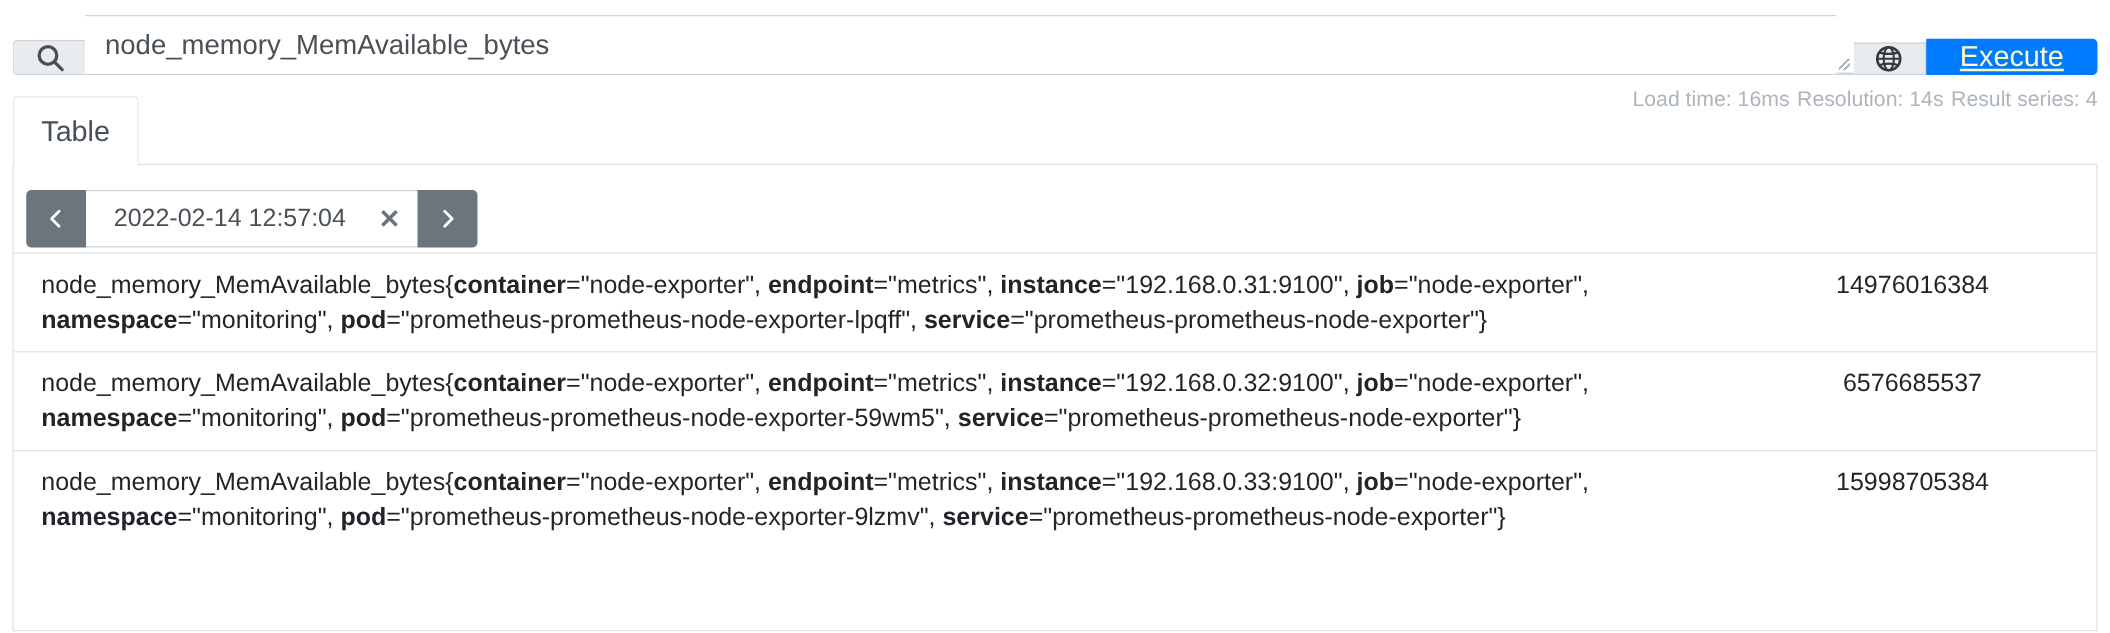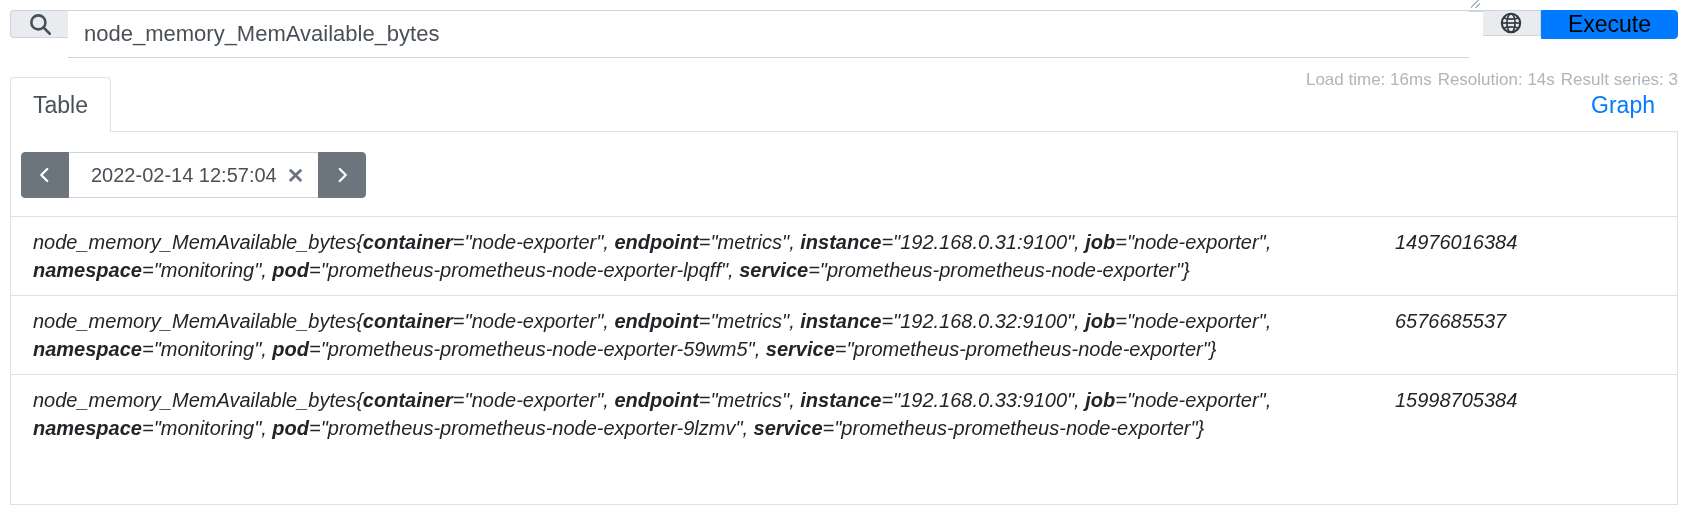--- a/index.html
+++ b/index.html
@@ -12,23 +12,23 @@
   }
   .panel {
     width: 1688px; height: 506px;
     position: relative;
     overflow: hidden;
   }
 
   
   .query-bar {
     display: flex;
-    align-items: flex-start;
+    align-items: flex-end;
     height: 70px;
-    padding: 10px 0 10px 0;
+    padding: 26px 0 10px 0;
   }
   .search-addon {
     width: 58px;
     margin-left: 10px;
     background: #e9ecef;
     border: 1px solid #ced4da;
     border-right: none;
     border-radius: 4px 0 0 4px;
     display: flex;
     align-items: center;
@@ -74,44 +74,44 @@
     border: 1px solid #ced4da;
     border-left: none;
     display: flex;
     align-items: center;
     justify-content: center;
     cursor: pointer;
     color: #343a40;
   }
   .execute-btn {
     background: #007bff;
-    color: #000000;
+    color: #fef9c3;
     border: 1px solid #007bff;
     border-radius: 0 4px 4px 0;
     font-family: "Liberation Sans", sans-serif;
     font-size: 23px;
     padding: 0 26px;
     margin-right: 10px;
     cursor: pointer;
     white-space: nowrap;
+    text-decoration: underline;
   }
 
   
   .tabs-row {
     position: relative;
     height: 62px;
     padding: 0 10px;
   }
   .tabs {
     display: flex;
     align-items: flex-end;
     height: 62px;
     position: relative;
     z-index: 2;
-    justify-content: space-between;
   }
   .tab {
     font-size: 23px;
     padding: 12px 22px;
     color: #007bff;
     cursor: pointer;
     border: 1px solid transparent;
     border-bottom: none;
     border-radius: 4px 4px 0 0;
     line-height: 30px;
@@ -165,21 +165,21 @@
     font-size: 20px;
   }
   .dt-btn.left  { border-radius: 4px 0 0 4px; }
   .dt-btn.right { border-radius: 0 4px 4px 0; }
   .dt-field {
     background: #fff;
     border-top: 1px solid #ced4da;
     border-bottom: 1px solid #ced4da;
     display: flex;
     align-items: center;
-    gap: 10px;
+    gap: 26px;
     padding: 0 14px 0 22px;
     min-width: 232px;
     justify-content: space-between;
   }
   .dt-value {
     font-size: 20px;
     color: #495057;
     white-space: nowrap;
   }
   .dt-clear {
@@ -187,36 +187,35 @@
     font-size: 21px;
     cursor: pointer;
     line-height: 1;
     font-weight: bold;
   }
 
   
   table.results {
     width: 100%;
     border-collapse: collapse;
-    margin-top: 18px;
+    margin-top: 4px;
     table-layout: fixed;
-    font-style: italic;
   }
   table.results tr { border-top: 1px solid #dee2e6; }
   table.results td {
     padding: 11px 12px 11px 22px;
     vertical-align: top;
     font-size: 20px;
     color: #212529;
     line-height: 1.40;
     word-break: break-word;
   }
   td.metric-cell { width: 1362px; }
   td.value-cell {
-    text-align: left;
+    text-align: center;
     padding-right: 22px;
     white-space: nowrap;
     width: auto;
   }
   .lbl-name { font-weight: bold; }
   .metric-name { }
 
   
   .footer {
     text-align: right;
@@ -245,26 +244,25 @@
         <path d="M4.4 6.6 C7.5 8.6 16.5 8.6 19.6 6.6"></path>
         <path d="M4.4 17.4 C7.5 15.4 16.5 15.4 19.6 17.4"></path>
       </svg>
     </div>
     <button class="execute-btn">Execute</button>
   </div>
 
   <div class="tabs-row">
     <div class="tabs">
       <div class="tab active">Table</div>
-      <div class="tab">Graph</div>
     </div>
     <div class="status">
       <span>Load time: 16ms</span>
       <span>Resolution: 14s</span>
-      <span>Result series: 3</span>
+      <span>Result series: 4</span>
     </div>
   </div>
 
   <div class="tab-content">
 
     <div class="dt-group">
       <div class="dt-btn left">
         <svg width="18" height="18" viewBox="0 0 24 24" fill="none" stroke="currentColor" stroke-width="3" stroke-linecap="round" stroke-linejoin="round">
           <polyline points="15,4 7,12 15,20"></polyline>
         </svg>

